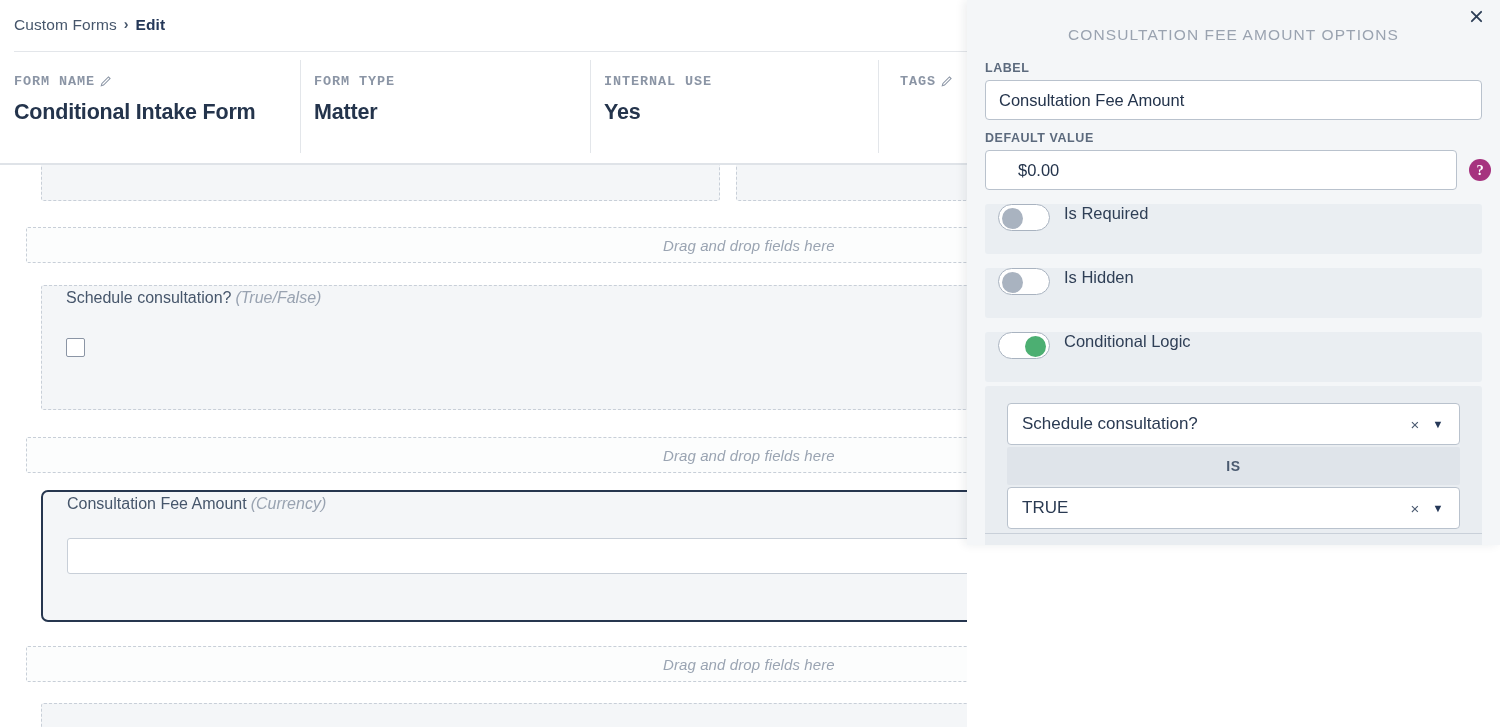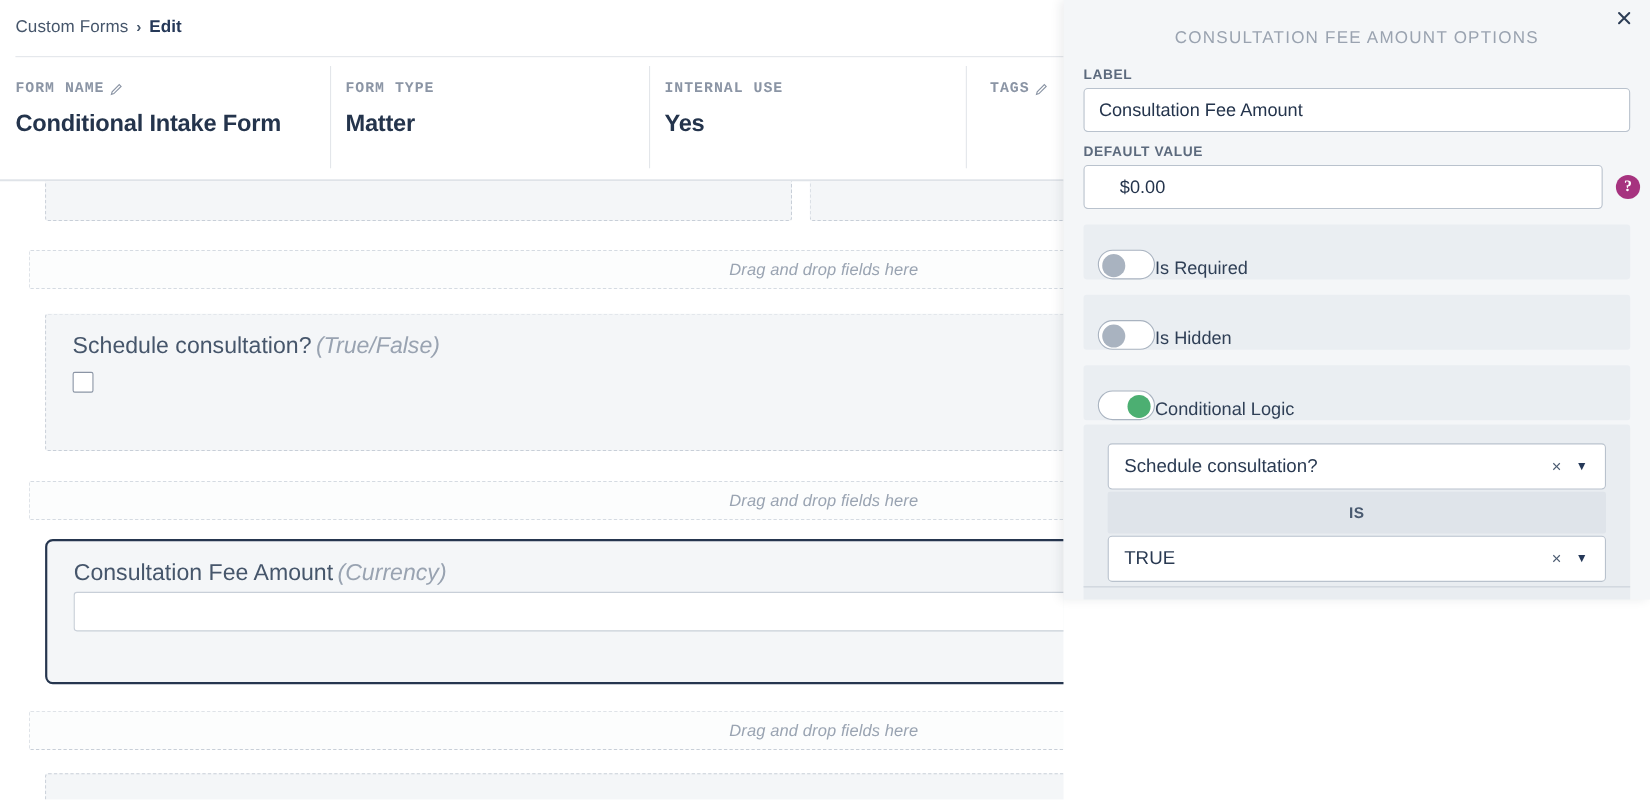--- a/index.html
+++ b/index.html
@@ -88,22 +88,22 @@
     border: 1px dashed #c8cfd8;
     border-radius: 3px;
     background: #f4f6f8;
   }
   .fieldbox.selected {
     border: 2px solid #26364f;
     border-radius: 7px;
     background: #f4f6f8;
   }
   .fb-label {
-    position:absolute; left:24px; top:17px;
-    font-size: 21px; color:#46566b; font-weight:500;
+    position:absolute; left:24px; top:3px;
+    font-size: 16px; color:#46566b; font-weight:500;
     white-space:nowrap;
   }
   .fb-label .type { font-style: italic; color:#99a3b1; font-weight:400; margin-left:4px;}
   .fb-check {
     position:absolute; left:24px; top:52px;
     width:19px; height:19px; border:1.5px solid #8b95a5; border-radius:2px;
     background:#fff;
   }
   .fb-input {
     position:absolute; left:24px; right:24px; top:46px; height:36px;
@@ -153,22 +153,22 @@
     display:flex; align-items:center; justify-content:center;
     cursor:pointer; flex:0 0 auto;
     font-family:"Liberation Serif", serif;
   }
 
   .toggle-row {
     margin-top: 14px;
     height: 50px;
     background:#eaeef2;
     border-radius:3px;
-    display:flex; align-items:flex-end;
-    padding-left: 13px; gap: 0;
+    display:flex; align-items:flex-start;
+    padding-left: 13px; gap: 14px;
   }
   .switch {
     width: 52px; height: 27px; border-radius: 14px;
     border: 1px solid #a9b3c0; background:#fff;
     position:relative; cursor:pointer; flex:0 0 auto;
   }
   .switch .knob {
     position:absolute; top:2.5px; width:21px; height:21px; border-radius:50%;
     background:#a9b3c0;
   }

